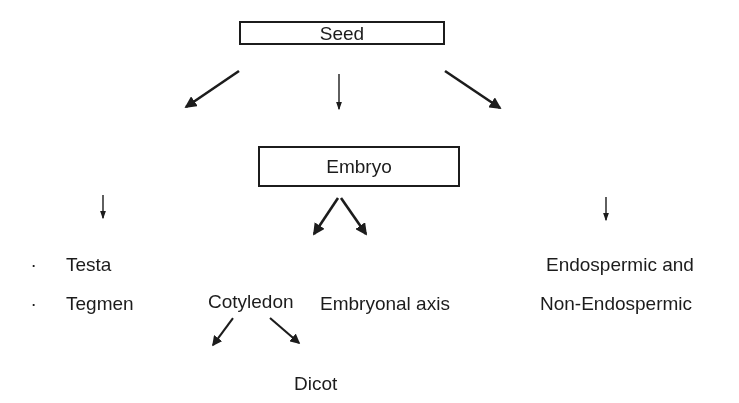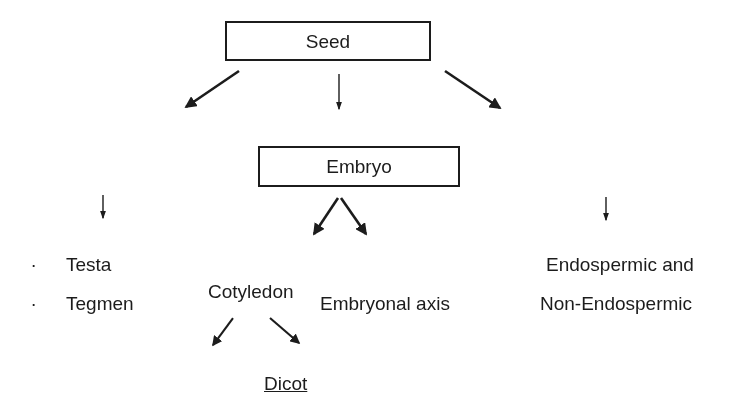--- a/index.html
+++ b/index.html
@@ -60,38 +60,38 @@
 
     <line class="thick" x1="338" y1="198" x2="314" y2="234" marker-end="url(#head-big)"></line>
     <line class="thick" x1="341" y1="198" x2="366" y2="234" marker-end="url(#head-big)"></line>
 
     <line class="thin" x1="606" y1="197" x2="606" y2="220" marker-end="url(#head-small)"></line>
 
     <line class="medium" x1="233" y1="318" x2="213" y2="345" marker-end="url(#head-med)"></line>
     <line class="medium" x1="270" y1="318" x2="299" y2="343" marker-end="url(#head-med)"></line>
   </svg>
 
-  <div class="box" style="left:225px; top:21px; width:206px; height:40px;">
+  <div class="box" style="left:239px; top:21px; width:206px; height:24px;">
     <span class="box-label">Seed</span>
   </div>
 
 
   <div class="box" style="left:258px; top:146px; width:202px; height:41px;">
     <span class="box-label">Embryo</span>
   </div>
 
 
   <span class="txt bullet" style="left:31px; top:251px;">.</span>
   <span class="txt" style="left:66px; top:255px;">Testa</span>
 
   <span class="txt bullet" style="left:31px; top:290px;">.</span>
   <span class="txt" style="left:66px; top:294px;">Tegmen</span>
 
-  <span class="txt" style="left:208px; top:282px;text-align:right;">Cotyledon</span>
+  <span class="txt" style="left:208px; top:292px;text-align:right;">Cotyledon</span>
 
   <span class="txt" style="left:320px; top:294px;">Embryonal axis</span>
 
   <span class="txt" style="left:546px; top:255px;">Endospermic and</span>
   <span class="txt" style="left:540px; top:294px;">Non-Endospermic</span>
 
-  <span class="txt" style="left:264px; top:374px;text-decoration:underline;">Dicot</span>
+  <span class="txt" style="left:294px; top:374px;">Dicot</span>
 
 </div>
 
 </body></html>

